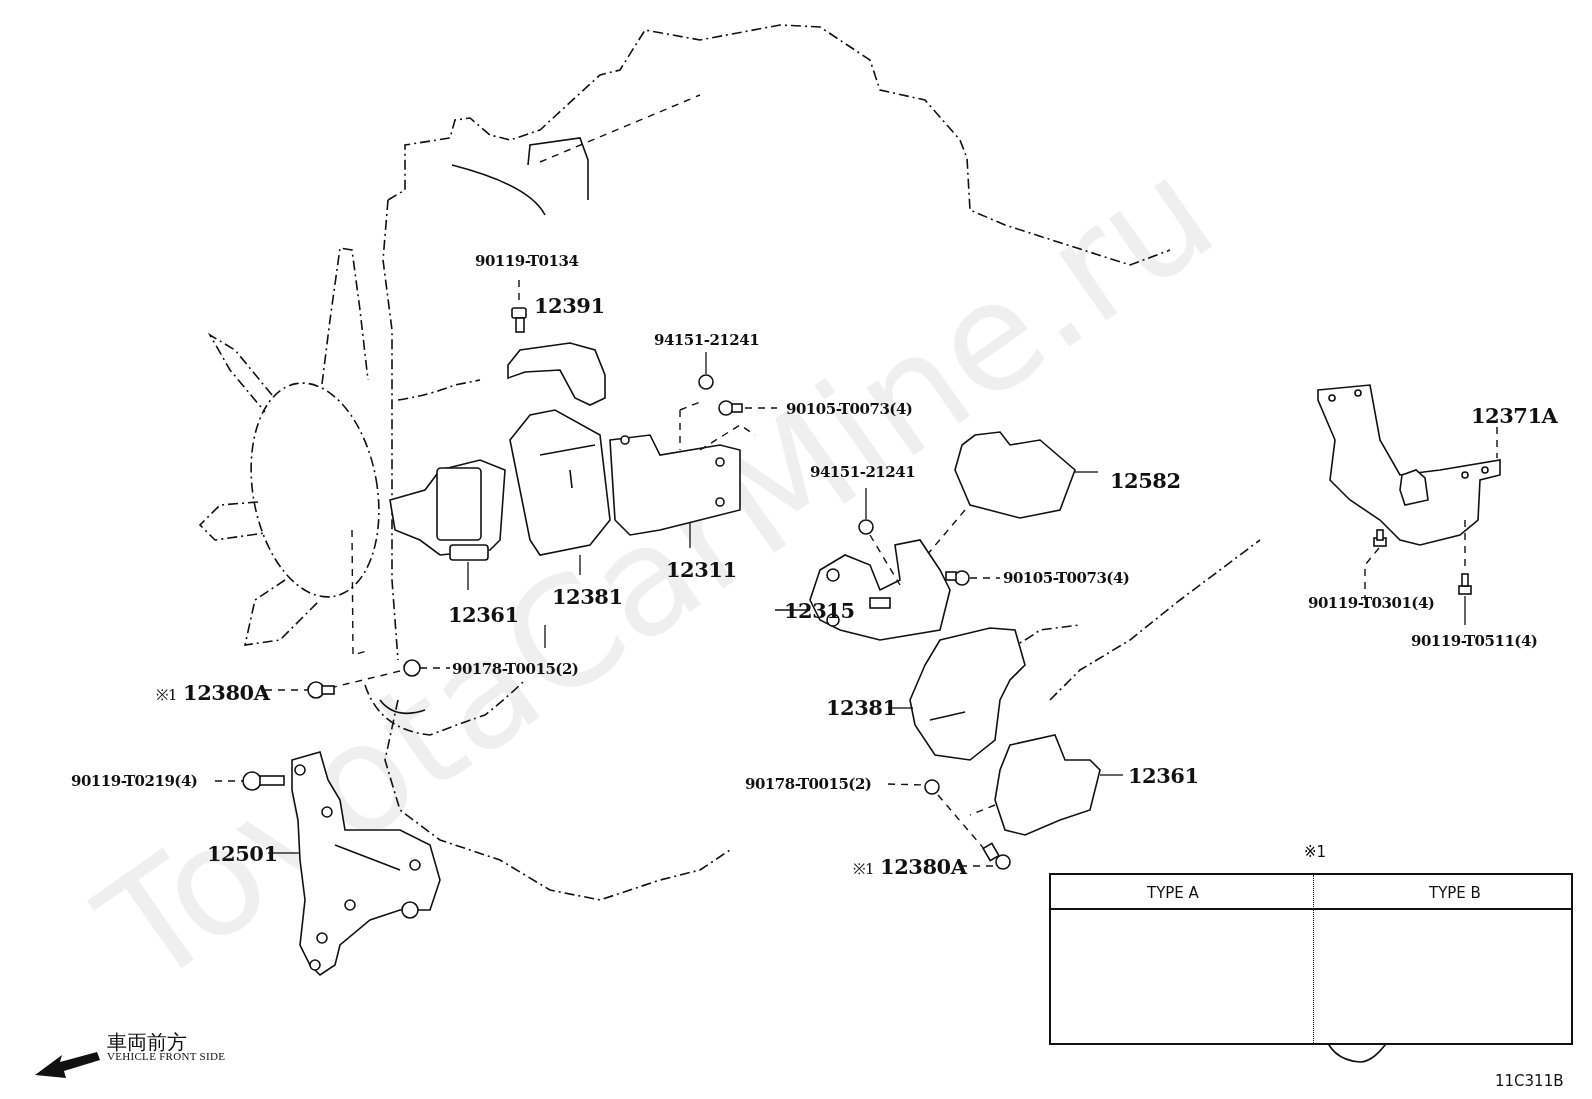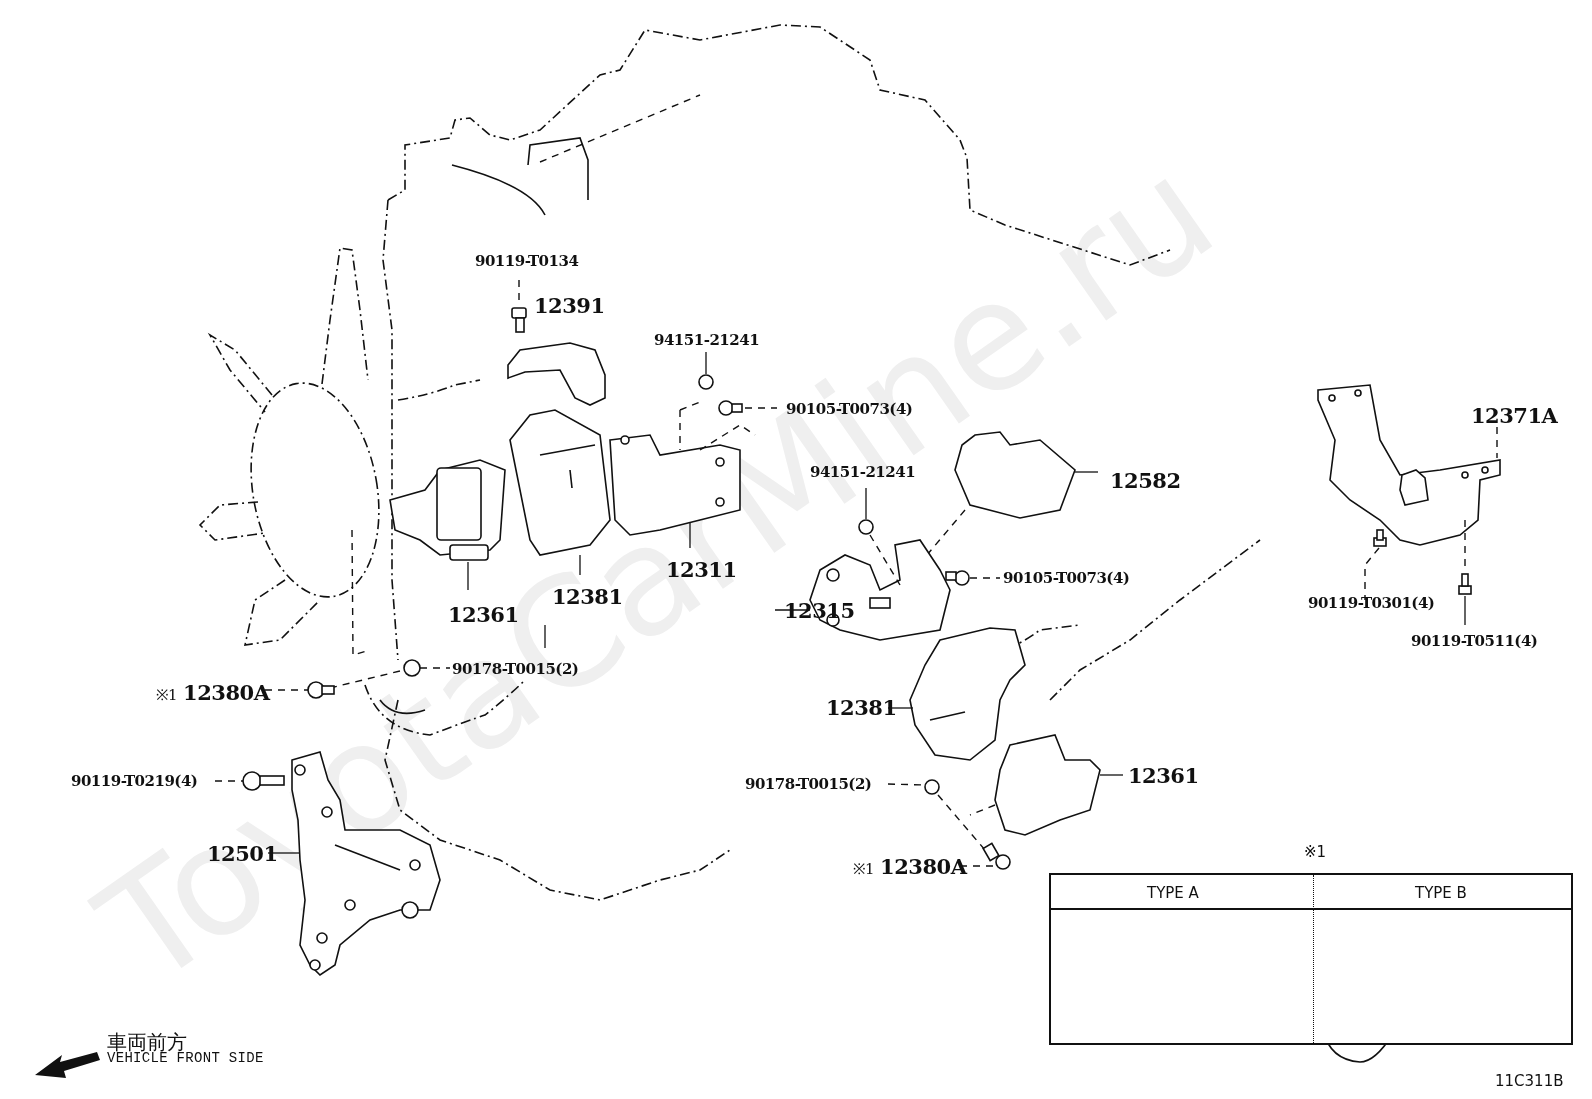--- a/index.html
+++ b/index.html
@@ -15,21 +15,21 @@
     .lbl.big { font-size: 21px; }
     .lbl.sm { font-size: 15px; font-weight: bold; }
     .mark { font-weight: normal; font-size: 15px; margin-right: 6px; }
     .legend-box { position: absolute; left: 1049px; top: 873px; width: 524px; height: 172px; border: 2px solid #111; box-sizing: border-box; background: #fff; }
     .legend-head { position: absolute; left: 0; top: 0; width: 100%; height: 33px; border-bottom: 2px solid #111; }
     .legend-divider { position: absolute; left: 262px; top: 0; width: 0; height: 100%; border-left: 1px dotted #111; }
     .legend-type { position: absolute; top: 9px; font-family: "DejaVu Sans", sans-serif; font-size: 15px; color: #111; }
     .legend-note { position: absolute; left: 1304px; top: 843px; font-family: "DejaVu Sans", sans-serif; font-size: 15px; color: #111; }
     .figcode { position: absolute; left: 1495px; top: 1072px; font-family: "DejaVu Sans", sans-serif; font-size: 15px; color: #111; }
     .front-jp { position: absolute; left: 107px; top: 1029px; font-family: "DejaVu Sans", sans-serif; font-size: 20px; color: #111; }
-    .front-en { position: absolute; left: 107px; top: 1050px; font-family: Liberation Mono, monospace; font-size: 14px; color: #111; letter-spacing: 0.3px; }
+    .front-en { position: absolute; left: 107px; top: 1050px; font-family: Liberation Serif, serif; font-size: 11px; color: #111; letter-spacing: 0.3px; }
   </style>
 </head>
 <body>
 
 <svg id="diagram" viewBox="0 0 1592 1099" xmlns="http://www.w3.org/2000/svg">
 
   <text class="wm" transform="translate(150,990) rotate(-35)">ToyotaCarMine.ru</text>
 
   <g>
     <path class="dash" d="M388,200 L405,190 L405,145 L450,138 L455,120 L470,118 L490,135 L510,140 L540,130 L600,75 L620,70 L645,30 L700,40 L780,25 L820,27 L870,60 L880,90 L925,100 L960,140 L967,158 L970,210 L1005,225 L1130,265 L1170,250"></path>
@@ -247,18 +247,18 @@
 <div class="lbl big" style="left:853px;top:856px;"><span class="mark">※1</span><span>12380A</span></div>
 <div class="lbl big" style="left:1471px;top:405px;">12371A</div>
 <div class="lbl sm" style="left:1308px;top:596px;">90119-T0301(4)</div>
 <div class="lbl sm" style="left:1411px;top:634px;">90119-T0511(4)</div>
 
 <div class="legend-note">※1</div>
 <div class="legend-box">
   <div class="legend-head"></div>
   <div class="legend-divider"></div>
   <div class="legend-type" style="left:96px;">TYPE A</div>
-  <div class="legend-type" style="left:364px;">TYPE B</div>
+  <div class="legend-type" style="left:378px;">TYPE B</div>
 </div>
 
 <div class="figcode">11C311B</div>
 <div class="front-jp">車両前方</div>
 <div class="front-en">VEHICLE FRONT SIDE</div>
 
 </body></html>

